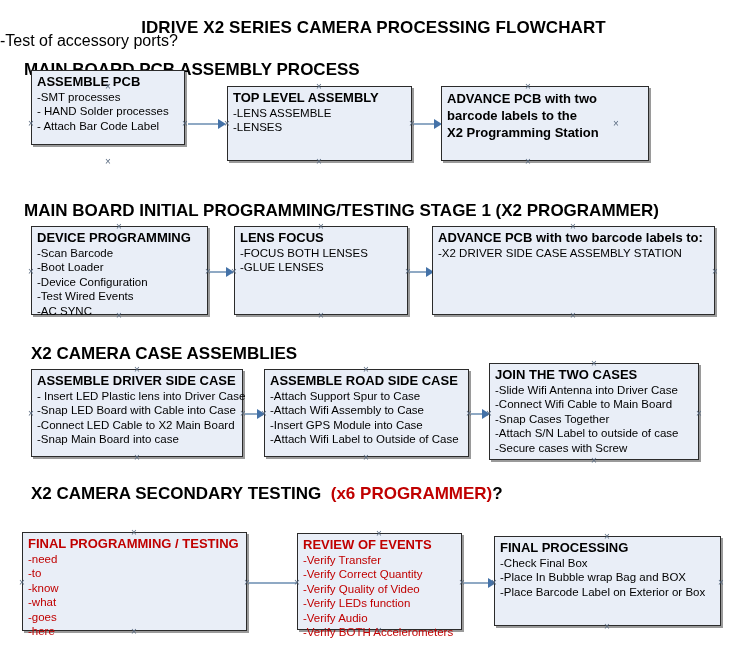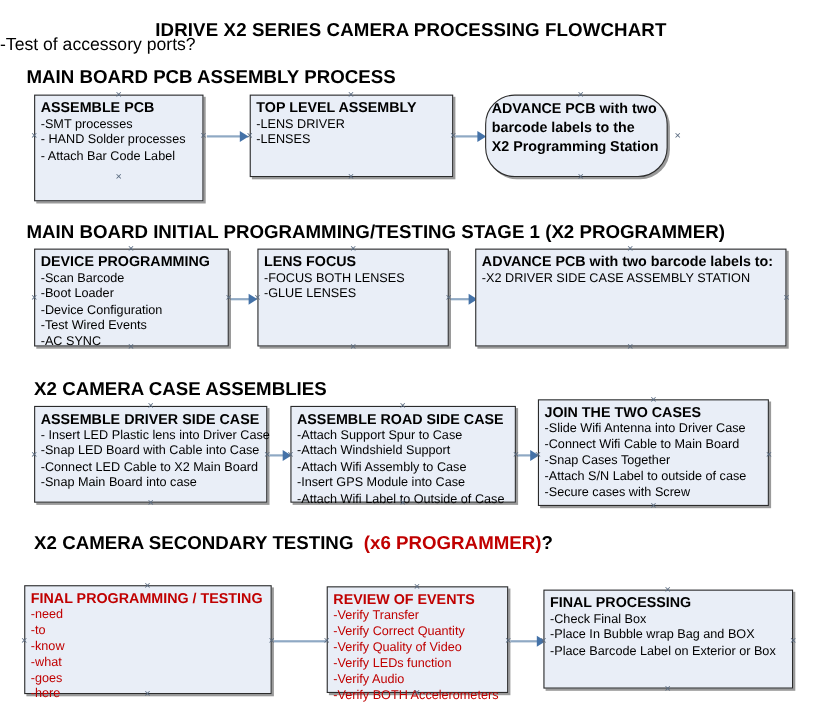--- a/index.html
+++ b/index.html
@@ -99,52 +99,52 @@
 <body>
 
 <div id="canvas">
 
   <div class="doc-title">IDRIVE X2  SERIES CAMERA PROCESSING FLOWCHART</div>
 
   <div class="section-head" style="left:24px; top:60px;">
     <span>MAIN BOARD PCB ASSEMBLY PROCESS</span>
   </div>
 
-  <div class="box" style="left:31px; top:86px; width:154px; height:97px;">
+  <div class="box" style="left:31px; top:70px; width:154px; height:75px;">
     <div class="inner">
       <div class="bt">ASSEMBLE PCB</div>
       <div class="bl">-SMT processes</div>
       <div class="bl">- HAND Solder processes</div>
       <div class="bl">- Attach Bar Code Label</div>
     </div>
   </div>
   <span class="handle" style="left:108px; top:86px;"></span>
   <span class="handle" style="left:108px; top:161px;"></span>
   <span class="handle" style="left:31px; top:123px;"></span>
   <span class="handle" style="left:185px; top:123px;"></span>
 
   <div class="conn" style="left:188px; top:123px; width:32px;"></div>
   <div class="arrowhead" style="left:218px; top:119px;"></div>
 
   <div class="box" style="left:227px; top:86px; width:185px; height:75px;">
     <div class="inner">
       <div class="bt">TOP LEVEL ASSEMBLY</div>
-      <div class="bl">-LENS DRIVER</div>
+      <div class="bl">-LENS ASSEMBLE</div>
       <div class="bl">-LENSES</div>
     </div>
   </div>
   <span class="handle" style="left:319px; top:86px;"></span>
   <span class="handle" style="left:319px; top:161px;"></span>
   <span class="handle" style="left:227px; top:123px;"></span>
   <span class="handle" style="left:412px; top:123px;"></span>
 
   <div class="conn" style="left:414px; top:123px; width:22px;"></div>
   <div class="arrowhead" style="left:434px; top:119px;"></div>
 
-  <div class="box bold-body" style="left:441px; top:86px; width:166px; height:75px;border-radius:27px;">
+  <div class="box bold-body" style="left:441px; top:86px; width:208px; height:75px;">
     <div class="inner">
       <div class="bt" style="line-height:17px;">ADVANCE PCB with two</div>
       <div class="bl">barcode labels to the</div>
       <div class="bl"> X2 Programming Station</div>
     </div>
   </div>
   <span class="handle" style="left:528px; top:86px;"></span>
   <span class="handle" style="left:528px; top:161px;"></span>
   <span class="handle" style="left:616px; top:123px;"></span>
 
@@ -213,21 +213,20 @@
   <span class="handle" style="left:31px; top:413px;"></span>
   <span class="handle" style="left:243px; top:413px;"></span>
 
   <div class="conn" style="left:245px; top:413px; width:14px;"></div>
   <div class="arrowhead" style="left:257px; top:409px;"></div>
 
   <div class="box" style="left:264px; top:369px; width:205px; height:88px;">
     <div class="inner">
       <div class="bt">ASSEMBLE ROAD SIDE CASE</div>
       <div class="bl">-Attach Support Spur to Case</div>
-      <div class="bl">-Attach Windshield Support</div>
       <div class="bl">-Attach Wifi Assembly to Case</div>
       <div class="bl">-Insert GPS Module into Case</div>
       <div class="bl">-Attach Wifi Label to Outside of Case</div>
     </div>
   </div>
   <span class="handle" style="left:366px; top:369px;"></span>
   <span class="handle" style="left:366px; top:457px;"></span>
   <span class="handle" style="left:264px; top:413px;"></span>
   <span class="handle" style="left:469px; top:413px;"></span>
 

